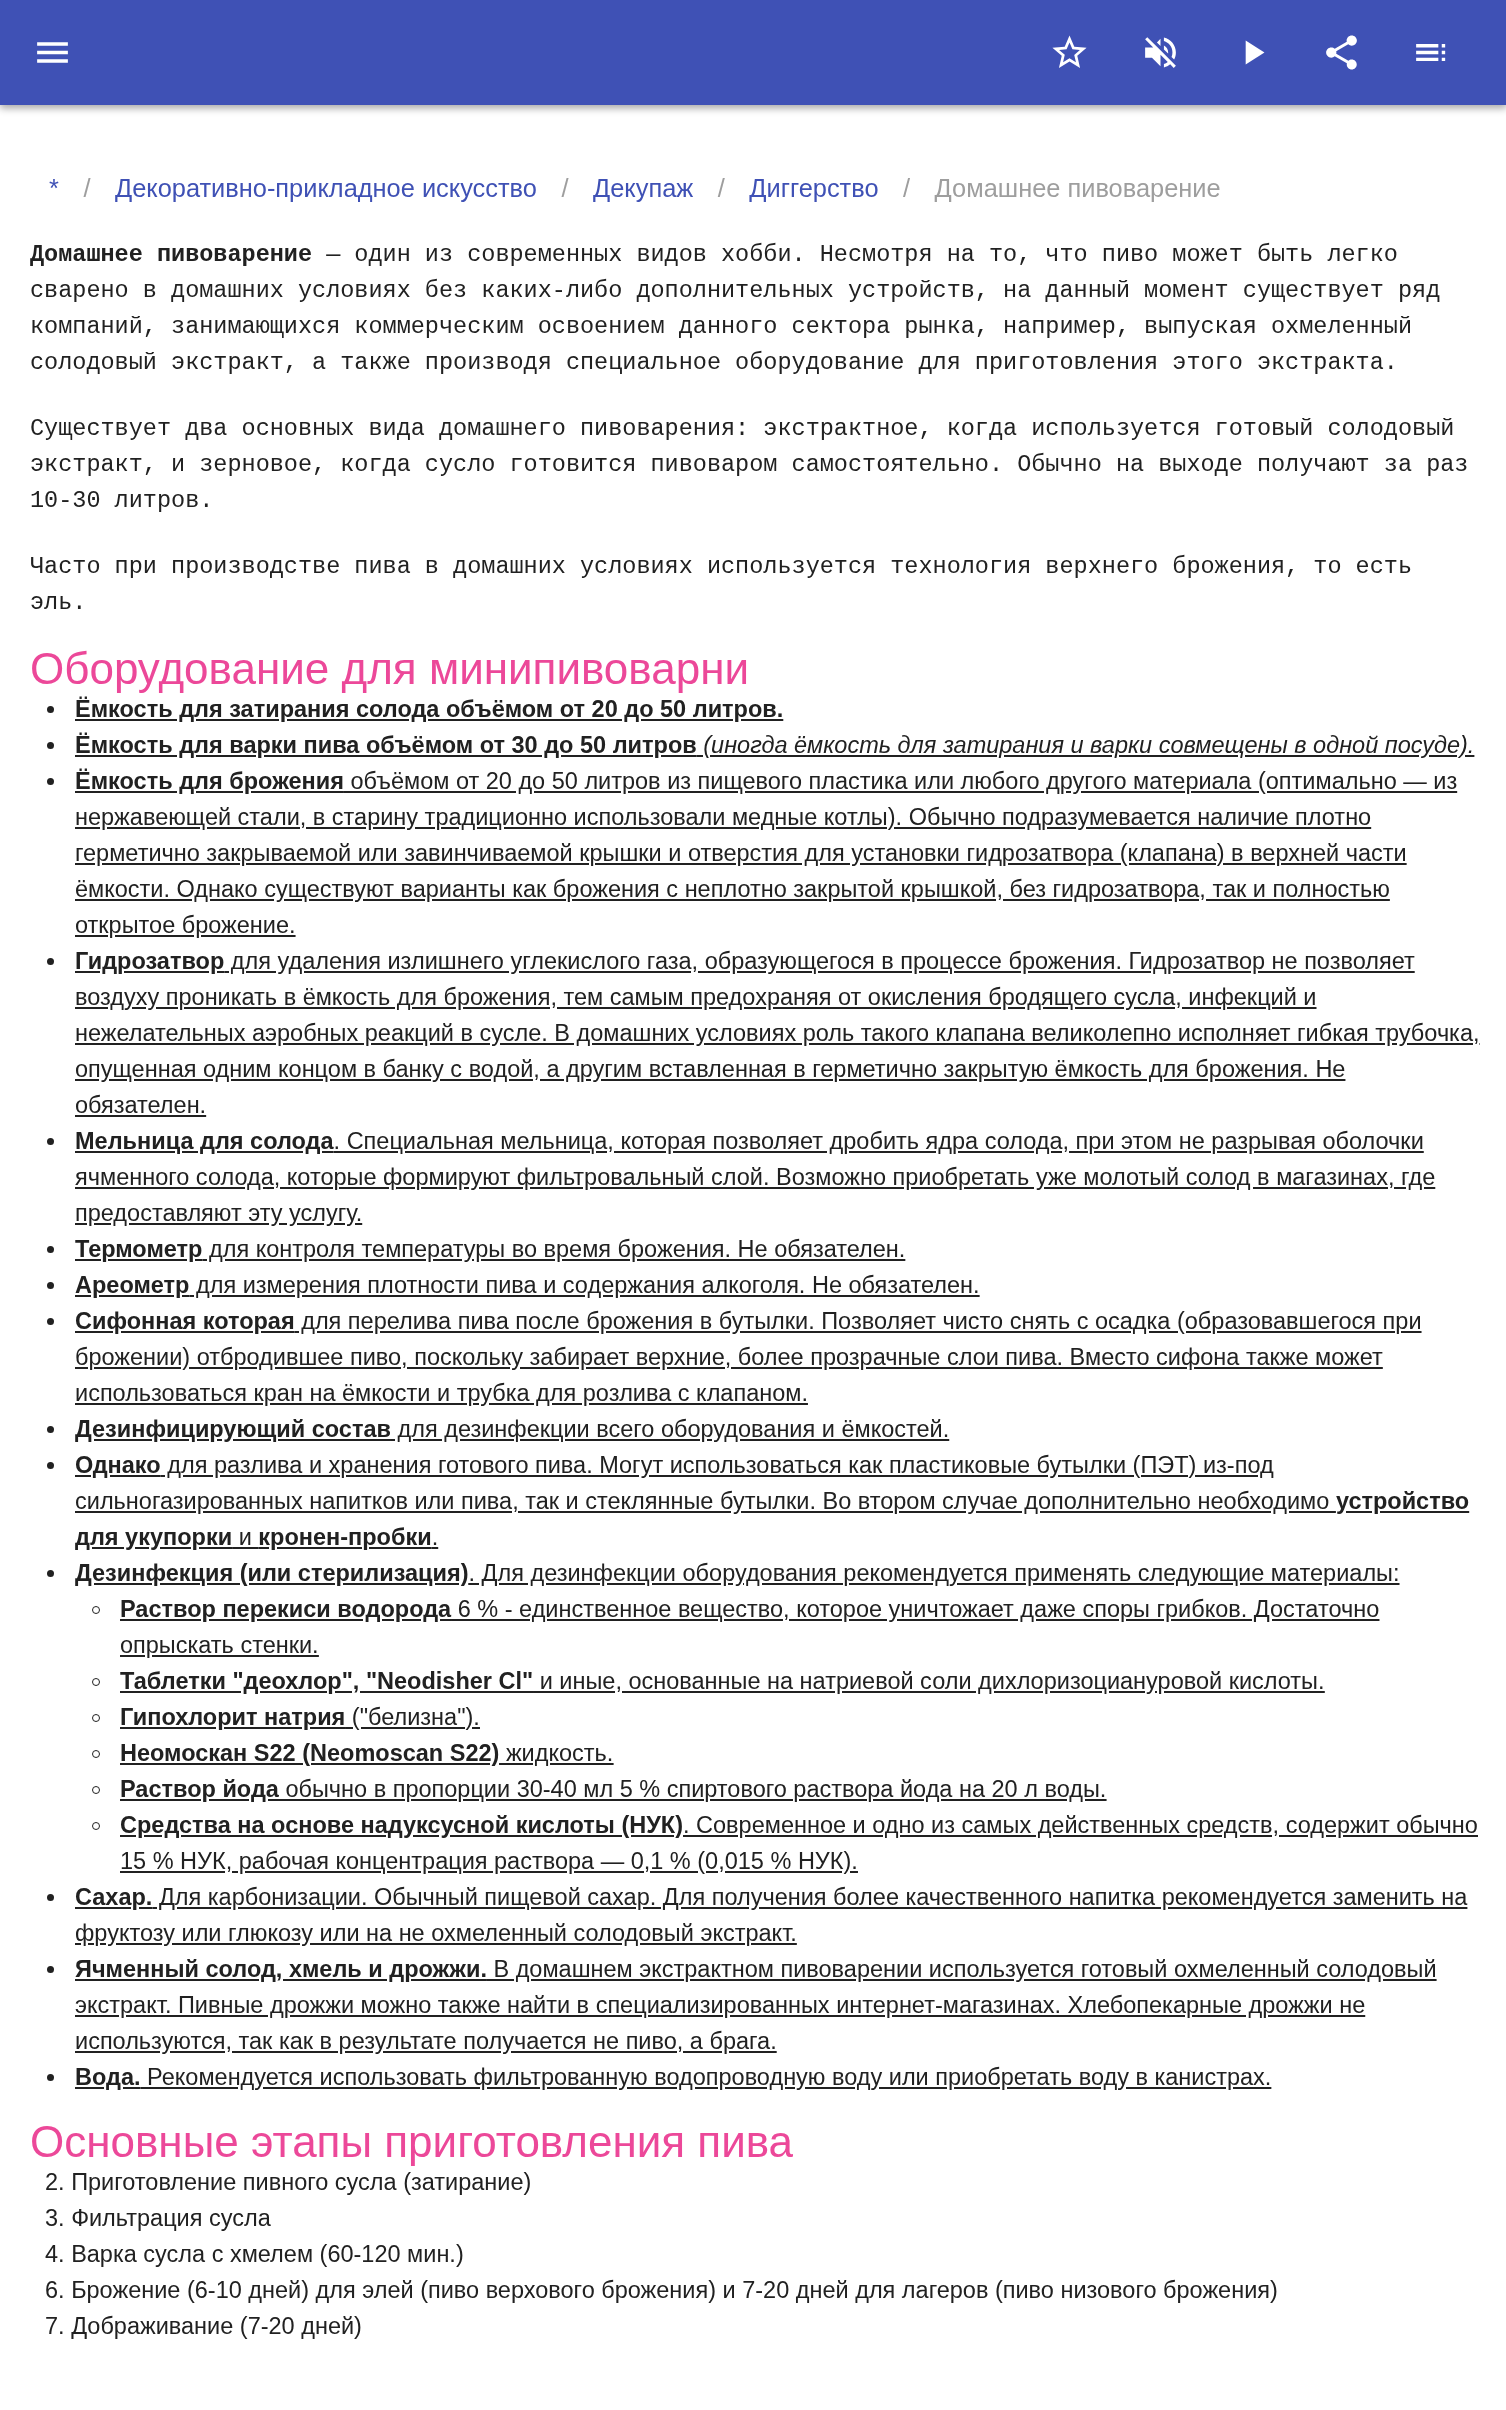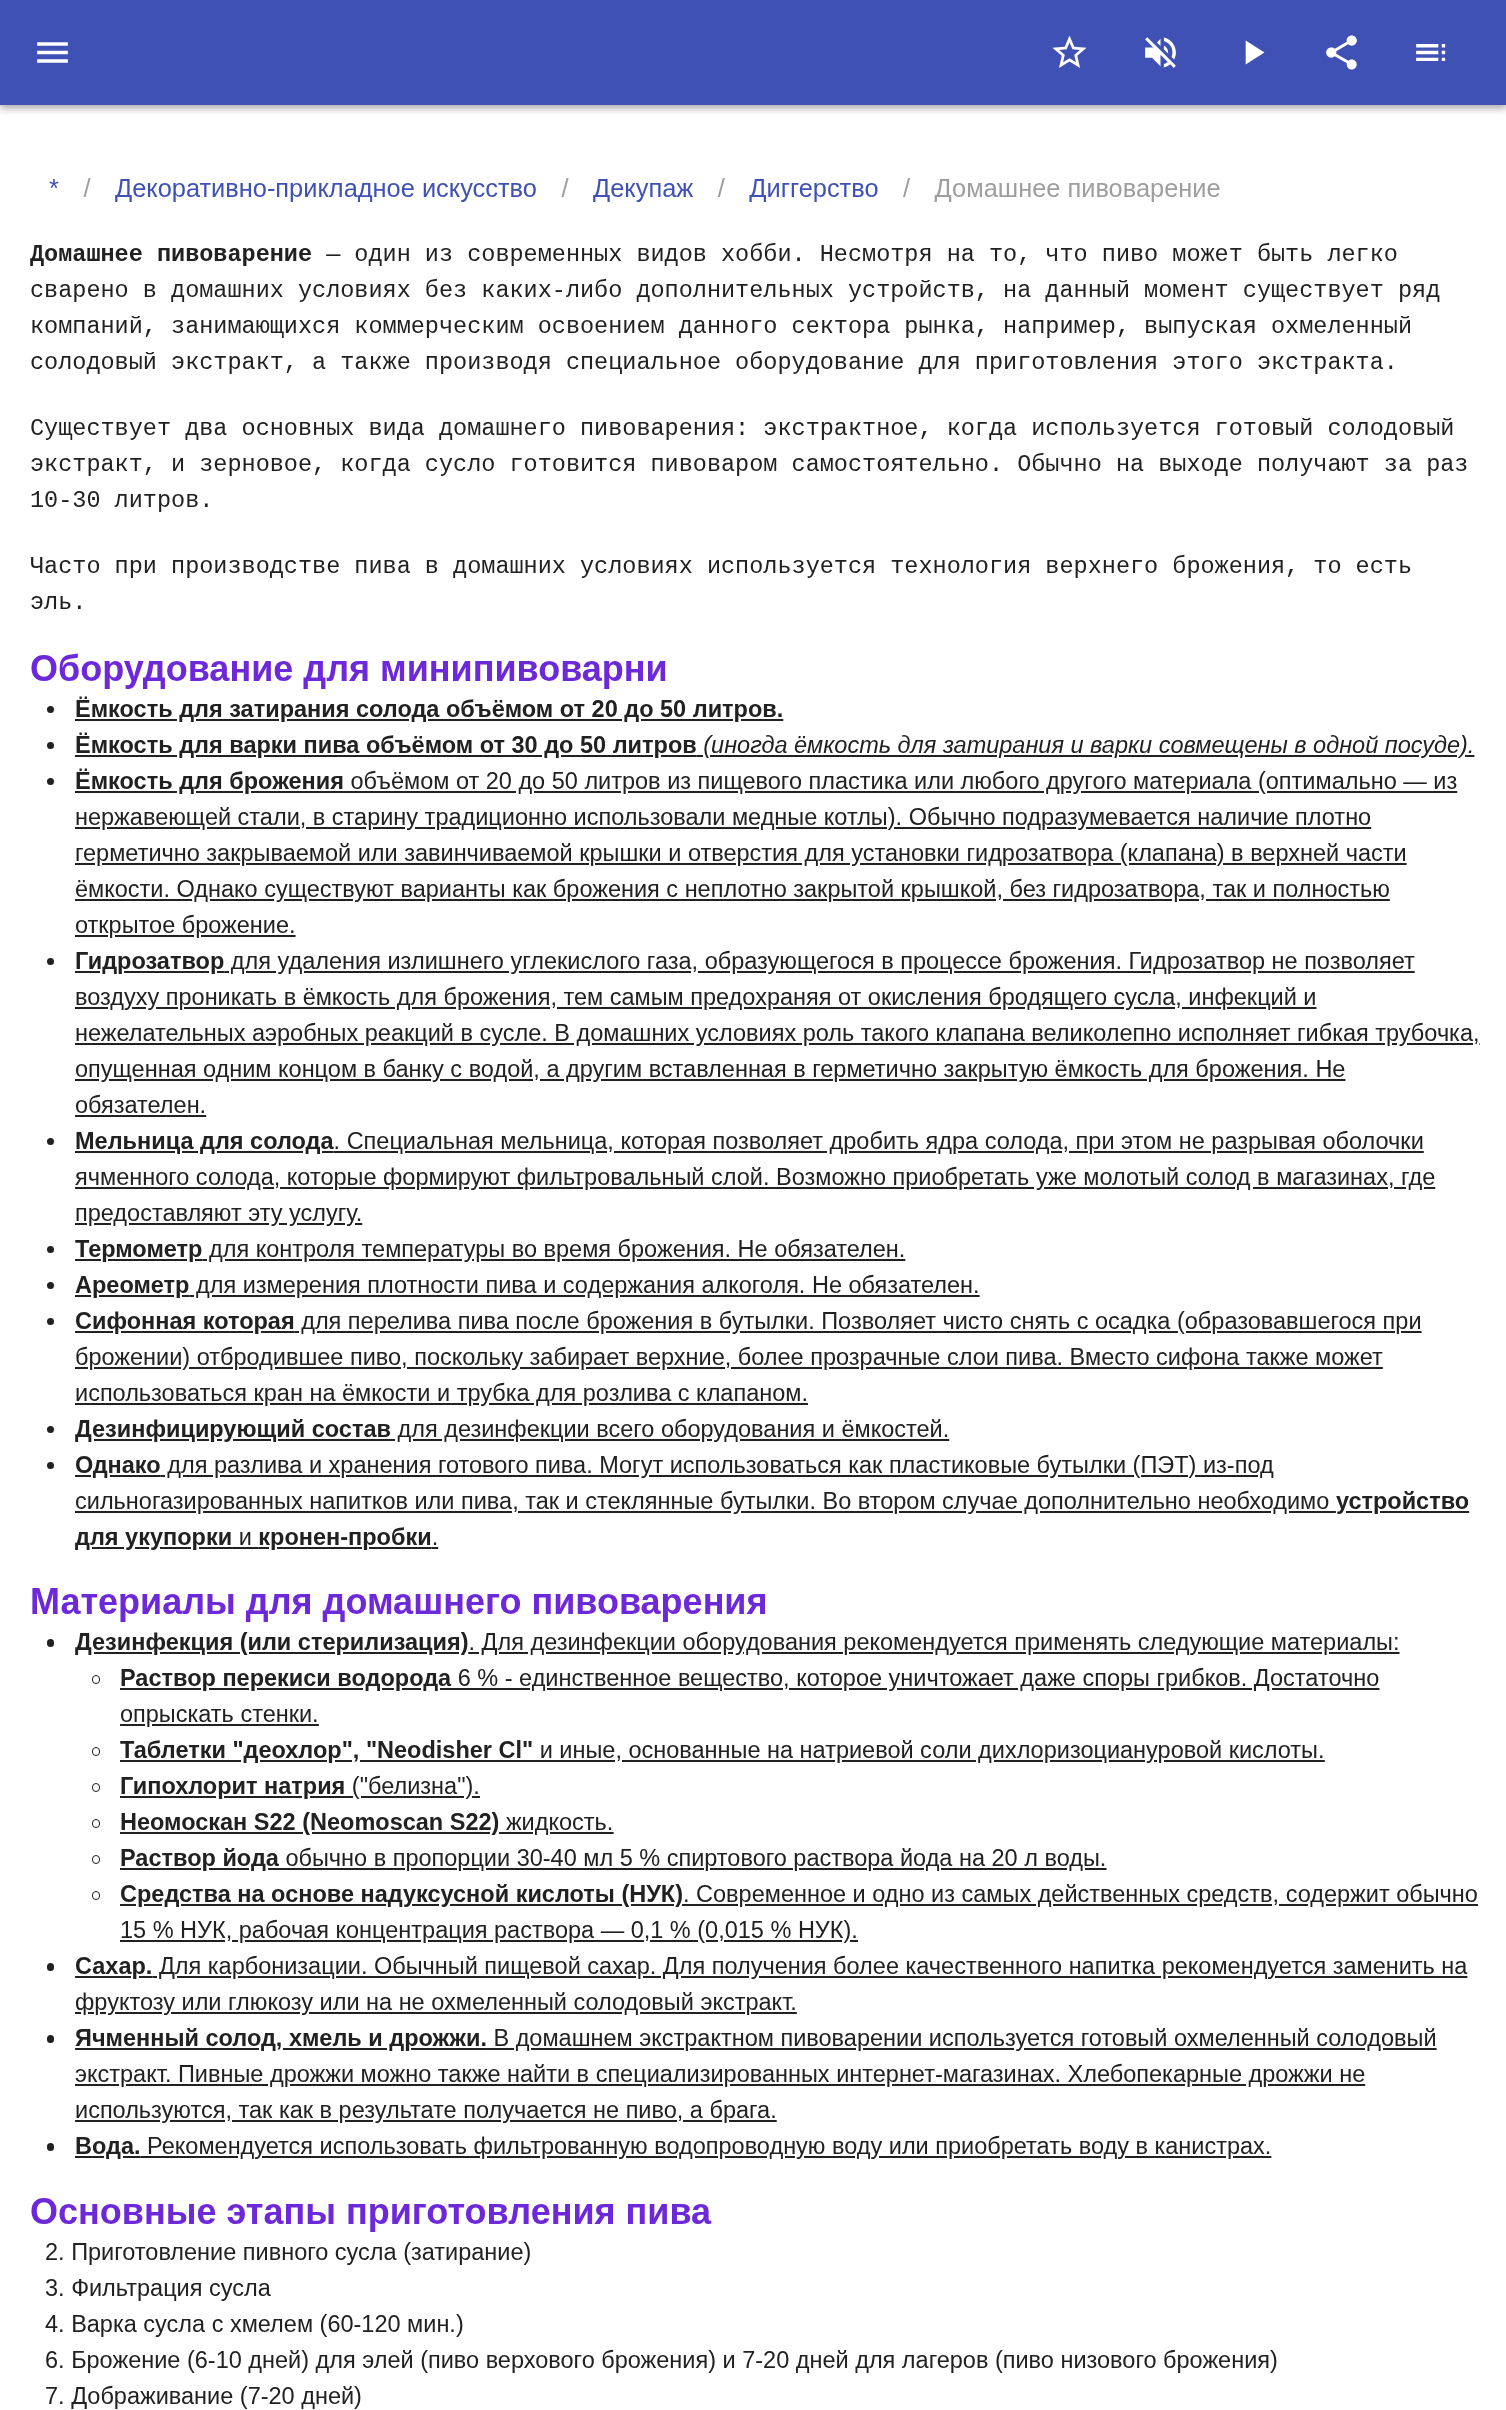--- a/index.html
+++ b/index.html
@@ -26,21 +26,21 @@
     display: flex; align-items: center;
   }
   .breadcrumb a { color: #3f51b5; text-decoration: none; cursor: pointer; }
   .breadcrumb .sep { color: #9e9e9e; margin: 0 24.5px; }
   .breadcrumb .current { color: #9e9e9e; }
 
   .article { position: absolute; top: 132px; left: 30px; width: 1450px; font-size: 23.5px; line-height: 36px; }
   .article p { margin-bottom: 30px; font-family: Liberation Mono, monospace; }
   .article b { font-weight: bold; }
   .article i { font-style: italic; text-align: center; }
-  .article h2 { font-size: 36px; line-height: 45px; font-weight: bold; margin-top: 24.5px; margin-bottom: 0; color: #6d28d9; }
+  .article h2 { font-size: 44px; line-height: 45px; font-weight: normal; margin-top: 24.5px; margin-bottom: 0; color: #ec4899; }
   .article ul { list-style: none; margin-left: 15px; }
   .article ul > li { position: relative; padding-left: 30px; text-decoration: underline; }
   .article ul > li::before {
     content: ""; position: absolute; left: 1.9px; top: 15px;
     width: 7.5px; height: 7.5px; border-radius: 50%; background: #212121;
   }
   .article ul ul { margin-left: 15px; }
   .article ul ul > li::before {
     background: transparent; border: 1.4px solid #212121; width: 6.6px; height: 6.6px;
   }
@@ -109,21 +109,20 @@
       <li><b>Ёмкость для брожения</b><span> объёмом от 20 до 50 литров из пищевого пластика или любого другого материала (оптимально — из нержавеющей стали, в старину традиционно использовали медные котлы). Обычно подразумевается наличие плотно герметично закрываемой или завинчиваемой крышки и отверстия для установки гидрозатвора (клапана) в верхней части ёмкости. Однако существуют варианты как брожения с неплотно закрытой крышкой, без гидрозатвора, так и полностью открытое брожение.</span></li>
       <li><b>Гидрозатвор</b><span> для удаления излишнего углекислого газа, образующегося в процессе брожения. Гидрозатвор не позволяет воздуху проникать в ёмкость для брожения, тем самым предохраняя от окисления бродящего сусла, инфекций и нежелательных аэробных реакций в сусле. В домашних условиях роль такого клапана великолепно исполняет гибкая трубочка, опущенная одним концом в банку с водой, а другим вставленная в герметично закрытую ёмкость для брожения. Не обязателен.</span></li>
       <li><b>Мельница для солода</b><span>. Специальная мельница, которая позволяет дробить ядра солода, при этом не разрывая оболочки ячменного солода, которые формируют фильтровальный слой. Возможно приобретать уже молотый солод в магазинах, где предоставляют эту услугу.</span></li>
       <li><b>Термометр</b><span> для контроля температуры во время брожения. Не обязателен.</span></li>
       <li><b>Ареометр</b><span> для измерения плотности пива и содержания алкоголя. Не обязателен.</span></li>
       <li><b>Сифонная которая</b><span> для перелива пива после брожения в бутылки. Позволяет чисто снять с осадка (образовавшегося при брожении) отбродившее пиво, поскольку забирает верхние, более прозрачные слои пива. Вместо сифона также может использоваться кран на ёмкости и трубка для розлива с клапаном.</span></li>
       <li><b>Дезинфицирующий состав</b><span> для дезинфекции всего оборудования и ёмкостей.</span></li>
       <li><b>Однако</b><span> для разлива и хранения готового пива. Могут использоваться как пластиковые бутылки (ПЭТ) из-под сильногазированных напитков или пива, так и стеклянные бутылки. Во втором случае дополнительно необходимо </span><b>устройство для укупорки</b><span> и </span><b>кронен-пробки</b><span>.</span></li>
     </ul>
 
-    <h2>Материалы для домашнего пивоварения</h2>
     <ul>
       <li><b>Дезинфекция (или стерилизация)</b><span>. Для дезинфекции оборудования рекомендуется применять следующие материалы:</span>
         <ul>
           <li><b>Раствор перекиси водорода</b><span> 6 % - единственное вещество, которое уничтожает даже споры грибков. Достаточно опрыскать стенки.</span></li>
           <li><b>Таблетки "деохлор", "Neodisher Cl"</b><span> и иные, основанные на натриевой соли дихлоризоциануровой кислоты.</span></li>
           <li><b>Гипохлорит натрия</b><span> ("белизна").</span></li>
           <li><b>Неомоскан S22 (Neomoscan S22)</b><span> жидкость.</span></li>
           <li><b>Раствор йода</b><span> обычно в пропорции 30-40 мл 5 % спиртового раствора йода на 20 л воды.</span></li>
           <li><b>Средства на основе надуксусной кислоты (НУК)</b><span>. Современное и одно из самых действенных средств, содержит обычно 15 % НУК, рабочая концентрация раствора — 0,1 % (0,015 % НУК).</span></li>
         </ul>

